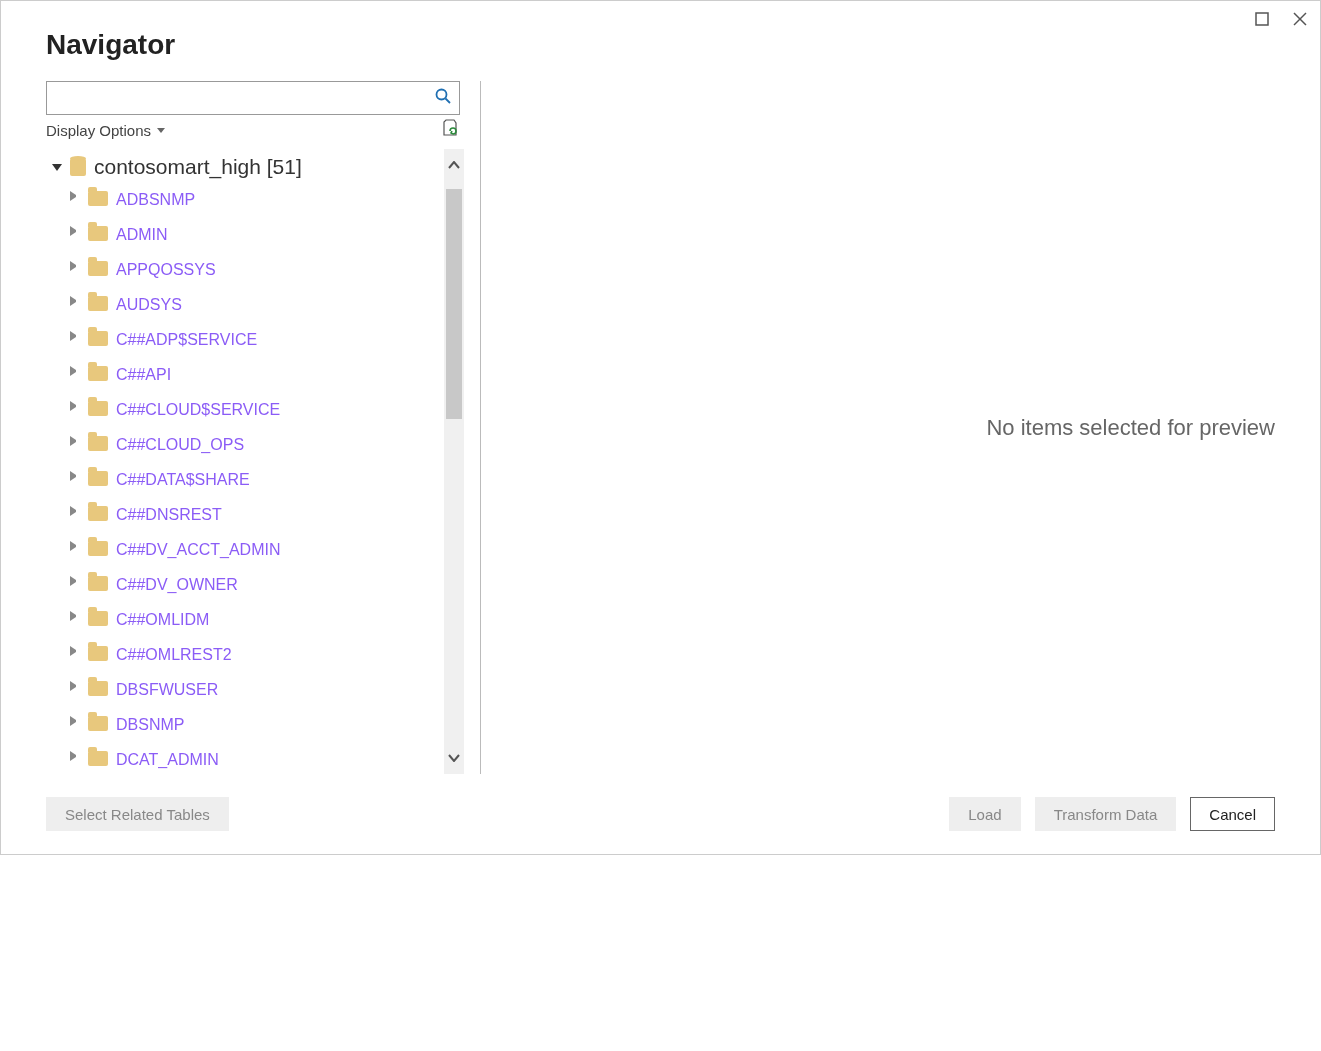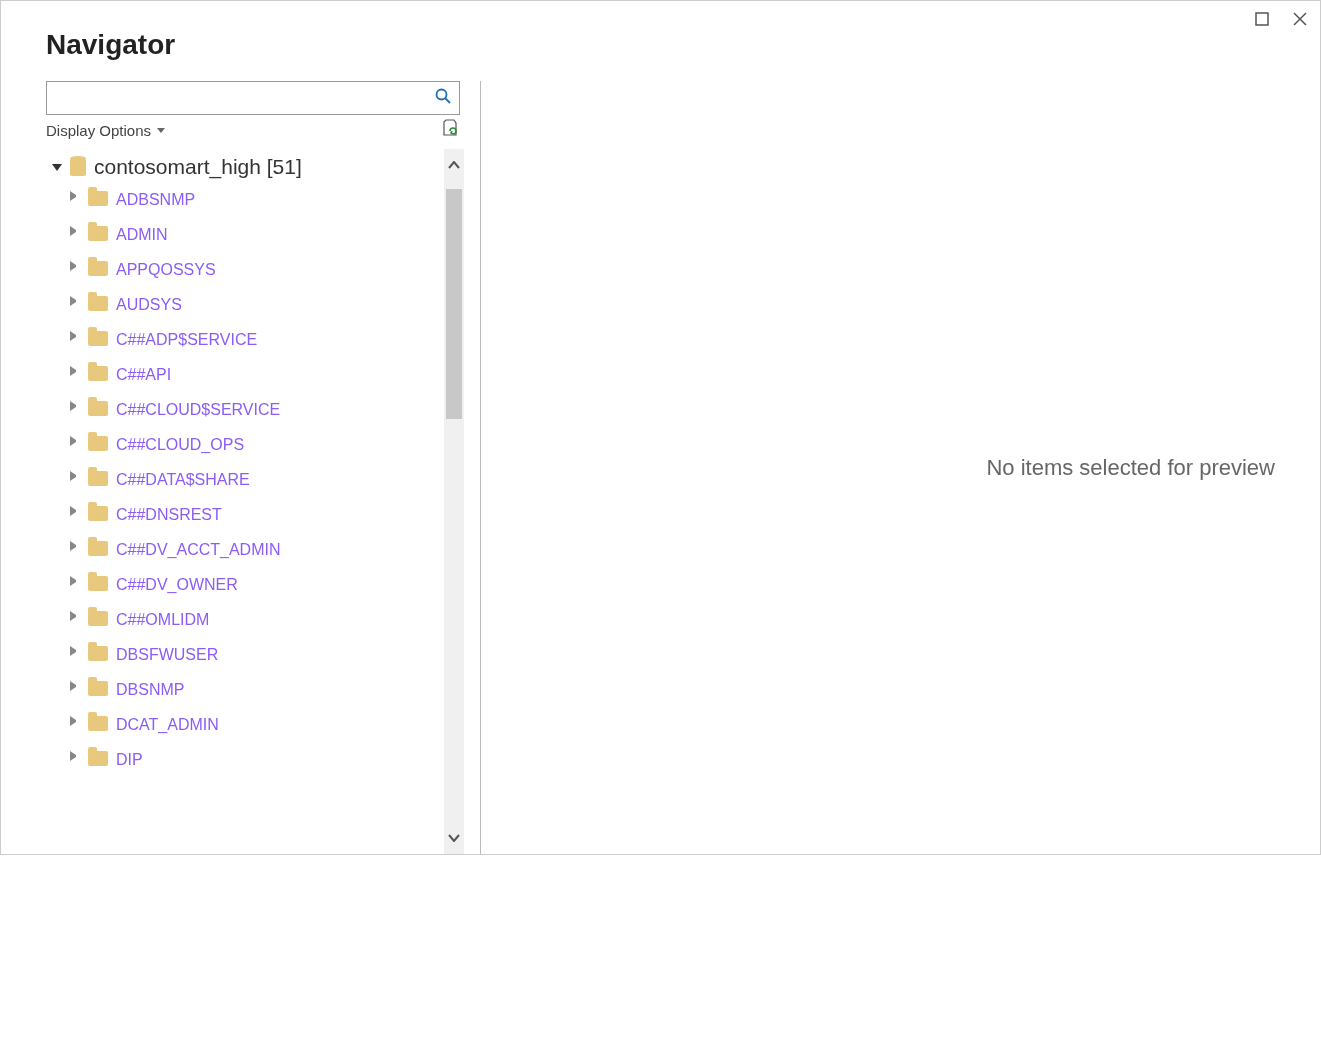--- a/index.html
+++ b/index.html
@@ -336,20 +336,25 @@
               </div>
               <div class="tree-item">
                 <span class="expander collapsed"></span>
                 <span class="folder-icon"></span>
                 <span>C##DV_OWNER</span>
               </div>
               <div class="tree-item">
                 <span class="expander collapsed"></span>
                 <span class="folder-icon"></span>
                 <span>C##OMLIDM</span>
+              </div>
+              <div class="tree-item">
+                <span class="expander collapsed"></span>
+                <span class="folder-icon"></span>
+                <span>C##OMLREST2</span>
               </div>
               <div class="tree-item">
                 <span class="expander collapsed"></span>
                 <span class="folder-icon"></span>
                 <span>DBSFWUSER</span>
               </div>
               <div class="tree-item">
                 <span class="expander collapsed"></span>
                 <span class="folder-icon"></span>
                 <span>DBSNMP</span>
@@ -384,14 +389,21 @@
       </div>
 
     </div>
 
     <div class="right-pane">
       <div class="preview-msg">No items selected for preview</div>
     </div>
 
   </div>
 
+  <div class="footer">
+    <button class="btn">Select Related Tables</button>
+    <div class="spacer"></div>
+    <button class="btn">Load</button>
+    <button class="btn">Transform Data</button>
+    <button class="btn enabled">Cancel</button>
+  </div>
 
 </div>
 
 </body></html>

